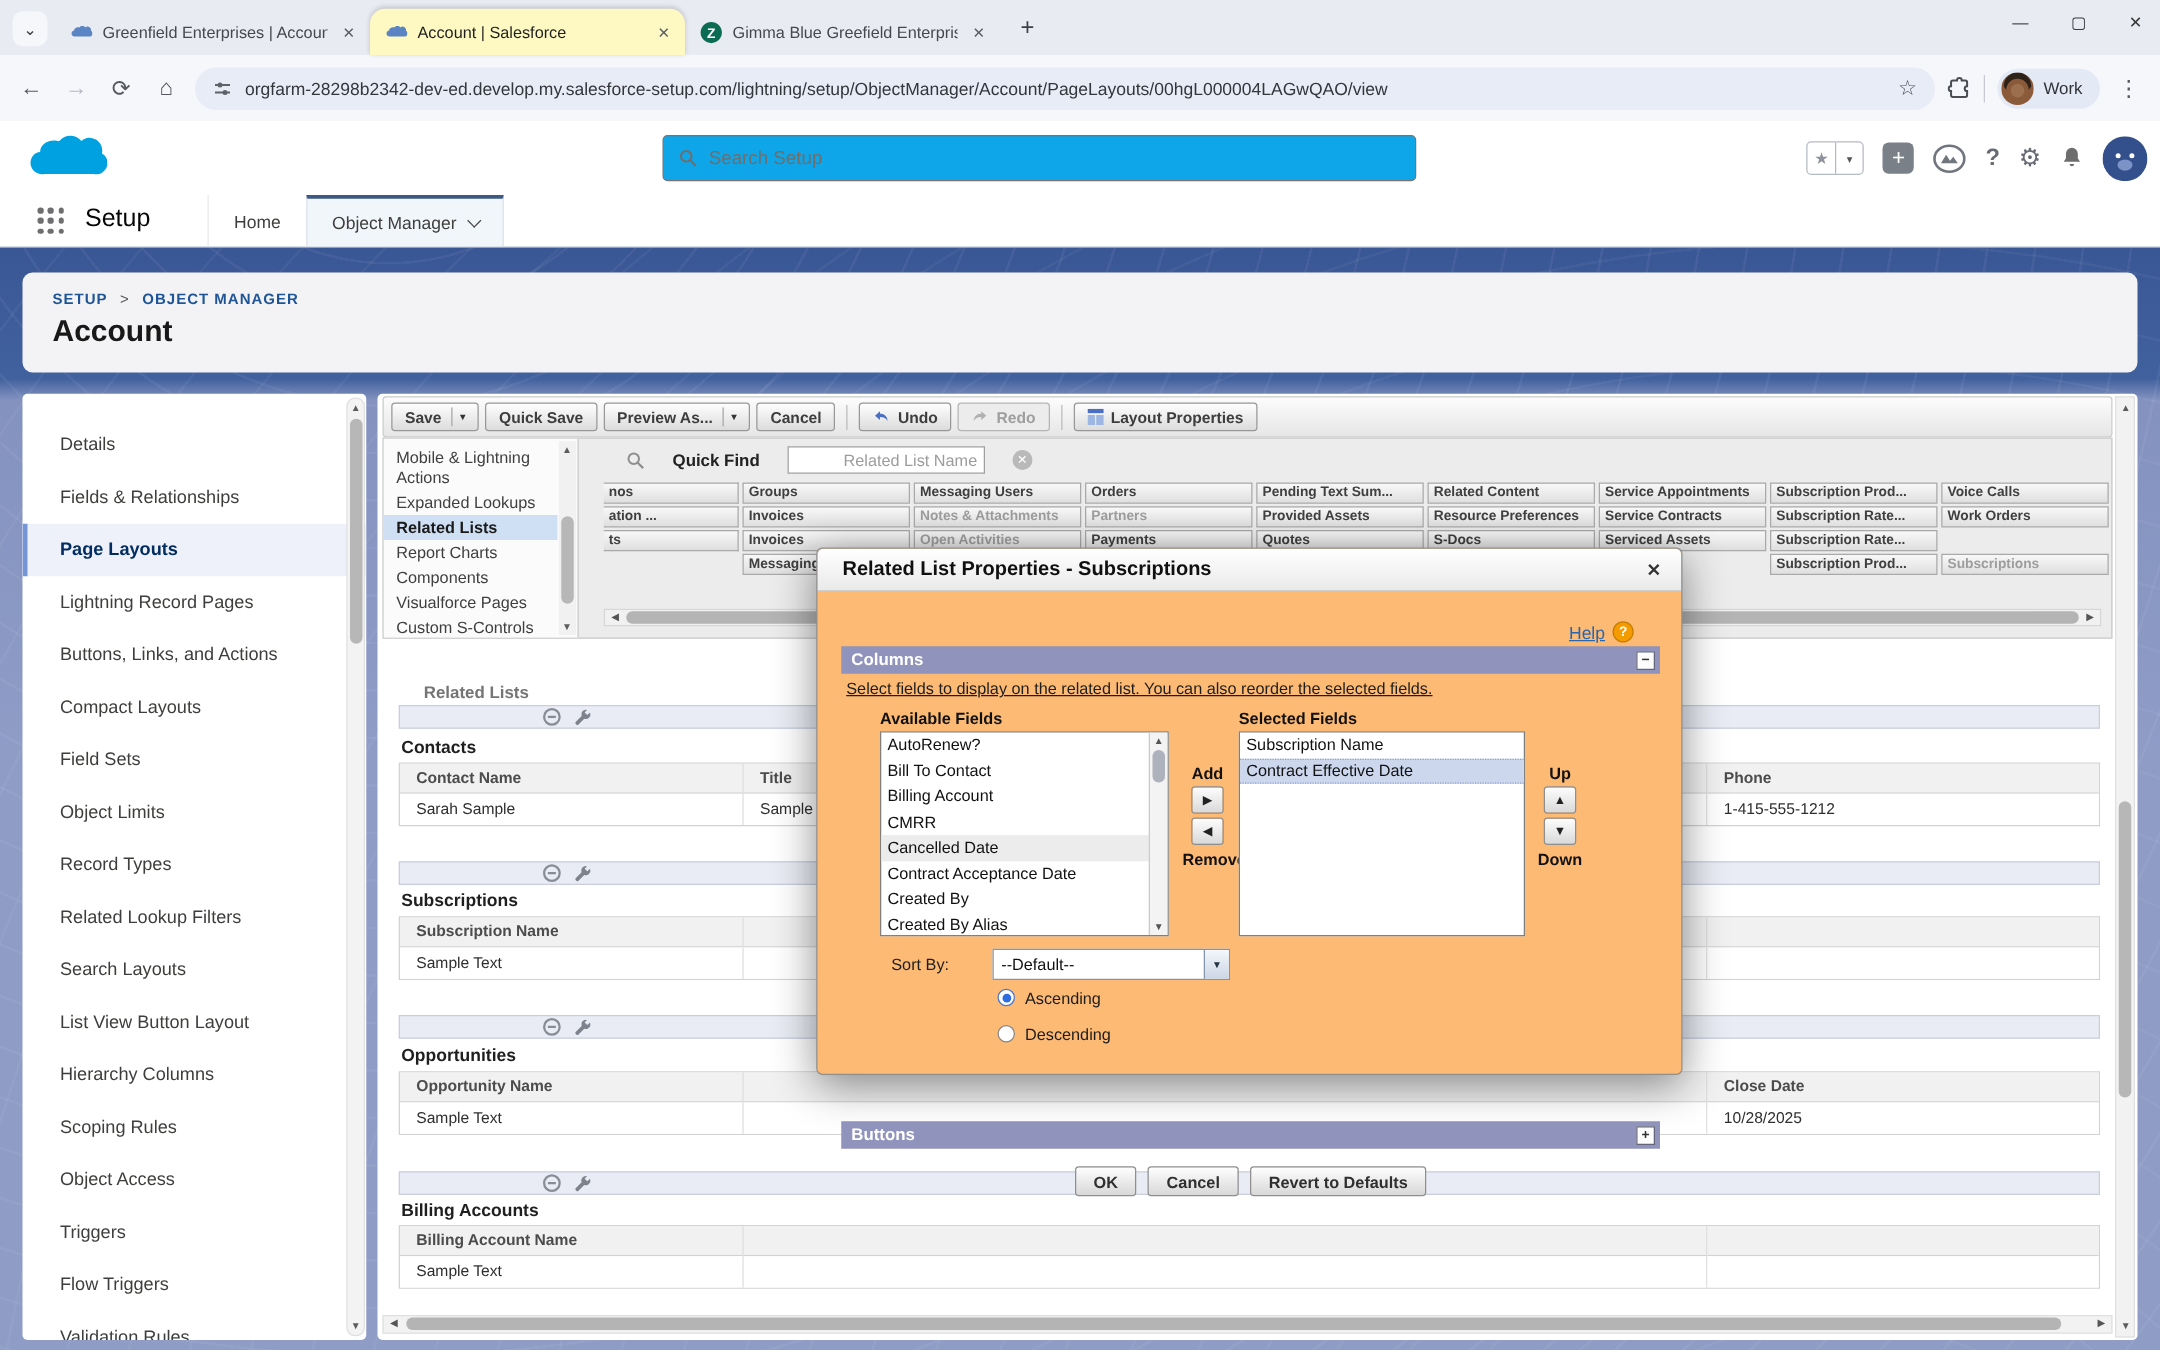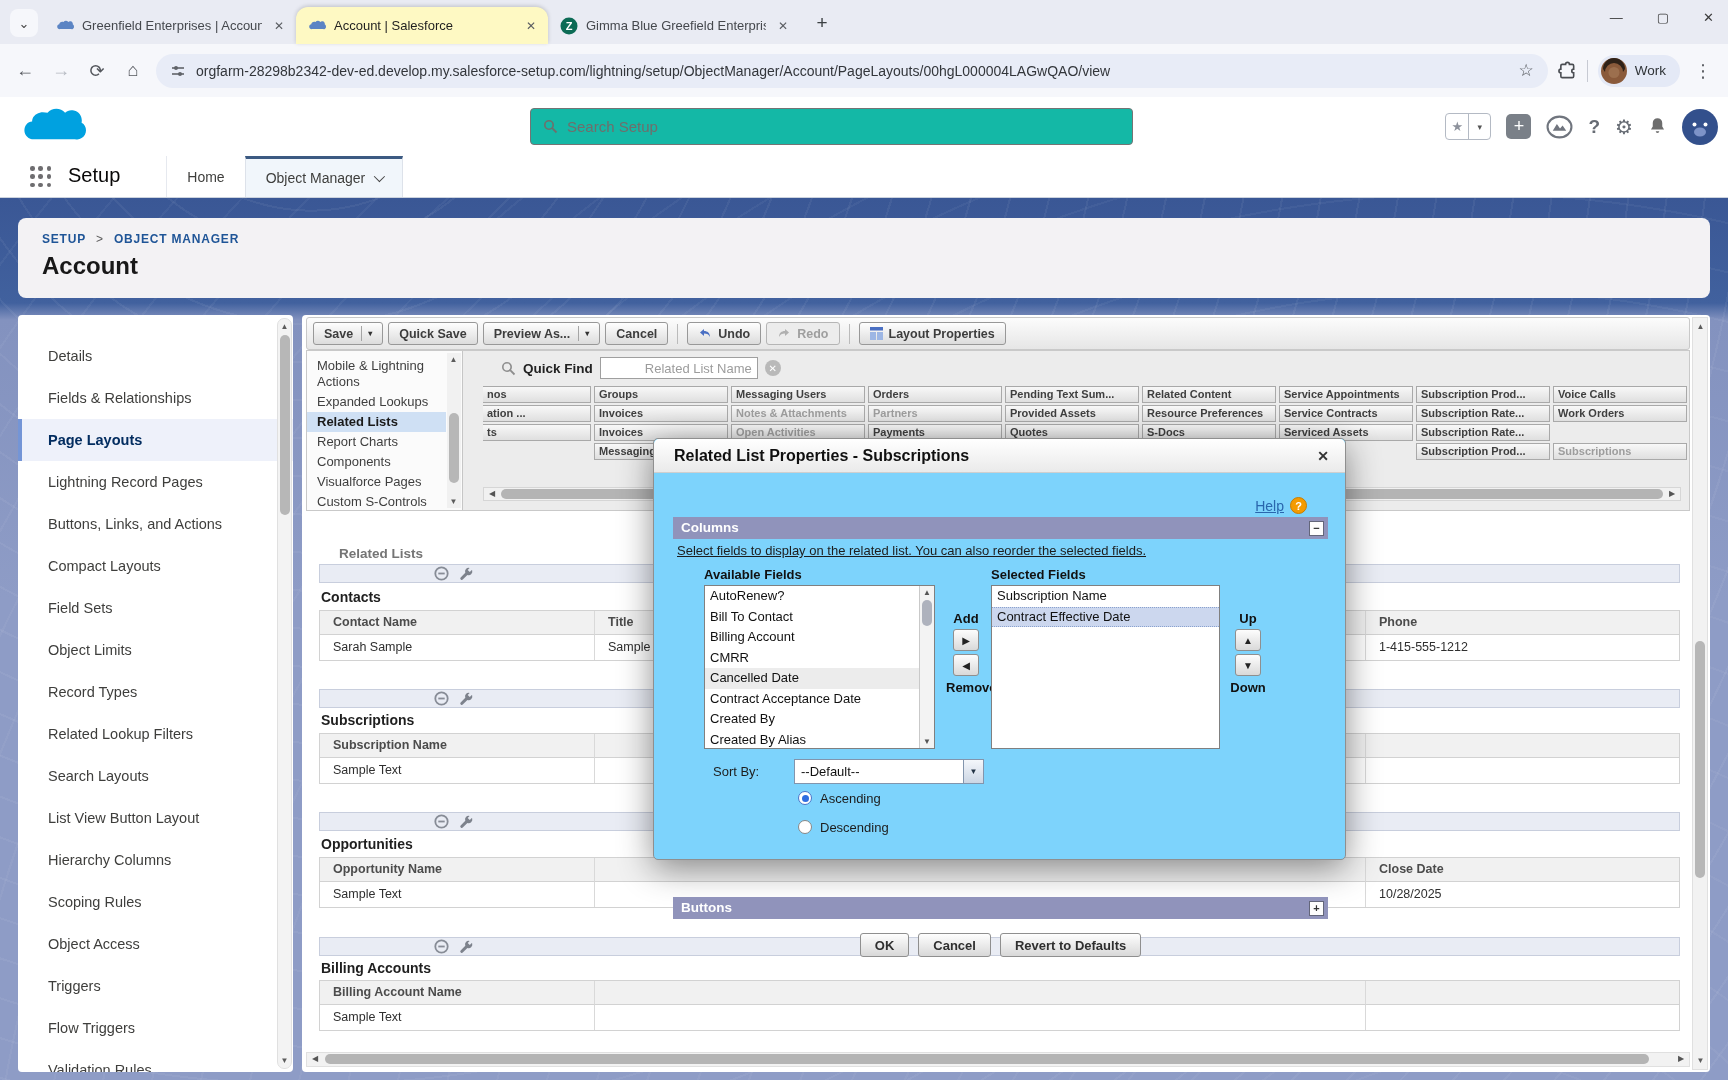--- a/index.html
+++ b/index.html
@@ -21,21 +21,21 @@
   .navic { width:26px; height:26px; display:flex; align-items:center; justify-content:center; font-size:18px; color:#55585e; }
   .navic.dis { color:#b6bac2; }
   .addr { flex:1; height:34px; background:#e8ecf7; border-radius:17px; display:flex; align-items:center; padding:0 14px; gap:10px; }
   .addr .url { flex:1; font-size:14px; color:#33363b; white-space:nowrap; overflow:hidden; }
   .addr .astar { font-size:17px; color:#4d5156; }
   .profile { height:32px; border-radius:16px; background:#e4e9f6; display:flex; align-items:center; gap:8px; padding:3px 14px 3px 3px; font-size:13.5px; color:#2f3337; }
   .vdiv { width:1px; height:22px; background:#c7cad3; }
 
   
   .sfheader { height:59px; background:#fff; position:relative; }
-  .sfsearch { position:absolute; left:530px; top:11px; width:603px; height:37px; border:1px solid #747474; border-radius:4px; background:#14b8a6; display:flex; align-items:center; padding:0 12px; gap:9px; }
+  .sfsearch { position:absolute; left:530px; top:11px; width:603px; height:37px; border:1px solid #747474; border-radius:4px; background:#0ea5e9; display:flex; align-items:center; padding:0 12px; gap:9px; }
   .sfsearch input { border:0; outline:0; flex:1; font-size:15px; font-family:"Liberation Sans",sans-serif; color:#333; background:transparent; }
   .sfsearch input::placeholder { color:#706e6b; }
   .hicons { position:absolute; right:10px; top:0; height:59px; display:flex; align-items:center; gap:15px; }
   .favcombo { width:46px; height:27px; border:1px solid #b4bac4; border-radius:4px; display:flex; }
   .favcombo span { flex:1; display:flex; align-items:center; justify-content:center; font-size:13px; color:#8d929c; }
   .favcombo span + span { border-left:1px solid #b4bac4; font-size:9px; color:#555; }
   .plusbox { width:25px; height:25px; border-radius:5px; background:#7a8088; color:#fff; font-size:18px; display:flex; align-items:center; justify-content:center; }
   .qmark { font-size:19px; color:#676c74; font-weight:bold; }
   .gear { font-size:20px; color:#676c74; }
 
@@ -76,21 +76,21 @@
   .tbtn .ccaret { font-size:8px; color:#333; border-left:1px solid #a5a5a5; padding-left:6px; margin-left:2px; height:15px; display:flex; align-items:center; }
   .tbtn.dis { color:#9e9e9e; border-color:#b5b5b5; background:#ececec; }
   .tsep { width:1px; height:20px; background:#bbb; margin:0 4px; }
 
   .palette { position:absolute; left:4px; top:35px; width:1384px; height:161px; border:1px solid #c9c9c9; background:#ececec; }
   .cats { position:absolute; left:0; top:0; width:156px; height:159px; background:#fbfbfb; border-right:1px solid #c6c6c6; padding:5px 16px 0 0; }
   .cat { padding:2px 4px 2px 10px; font-size:13px; line-height:16px; color:#3f3f3f; }
   .cat.selected { background:#cfe0f4; font-weight:bold; color:#1a1a1a; }
   .cscroll { position:absolute; right:1px; top:2px; width:14px; height:155px; background:#f1f1f1; }
   .tilezone { position:absolute; left:156px; top:0; right:0; bottom:0; }
-  .qfrow { position:absolute; left:38px; top:6px; display:flex; align-items:center; gap:7px; }
+  .qfrow { position:absolute; left:38px; top:6px; display:flex; align-items:center; gap:22px; }
   .qflabel { font-size:13.5px; font-weight:bold; color:#222; }
   .qfinput { width:158px; height:22px; border:1px solid #9f9f9f; font-size:13px; padding:0 5px; font-family:"Liberation Sans",sans-serif; color:#333;text-align:right; }
   .qfinput::placeholder { color:#9c9c9c; }
   .qfclear { width:16px; height:16px; border-radius:50%; background:#b9b9b9; color:#fff; font-size:10px; display:flex; align-items:center; justify-content:center; }
   .tilegrid { position:absolute; left:20px; top:35px; display:grid; grid-template-columns:108px repeat(8,134px); grid-auto-rows:18px; column-gap:3px; row-gap:1px; }
   .tile { height:17px; border:1px solid #a9a9a9; background:linear-gradient(#f8f8f8,#dfdfdf); font-size:11px; font-weight:bold; color:#3f3f3f; line-height:15px; padding:0 4px; overflow:hidden; white-space:nowrap; }
   .tile.used { color:#9d9d9d; }
   .tile.empty { visibility:hidden; }
   .tile.clip { border-left:0; }
   .phscroll { position:absolute; left:20px; right:8px; top:136px; height:14px; background:#f1f1f1; border:1px solid #d6d6d6; }
@@ -106,21 +106,21 @@
   .prow.head .pcell { background:#f1f1f1; font-weight:bold; color:#4c4c4c; border-bottom:1px solid #d2d2d2; }
   .prow.data .pcell { height:25px; line-height:24px; color:#2f2f2f; background:#fff; }
   .c1 { width:275px; border-right:1px solid #d9d9d9; }
   .c2 { flex:1; border-right:1px solid #d9d9d9; }
   .c3 { width:313px; }
 
   .mvscroll { position:absolute; right:2px; top:2px; width:16px; height:753px; background:#f2f2f2; border:1px solid #e0e0e0; }
   .mhscroll { position:absolute; left:4px; top:737px; width:1384px; height:15px; background:#f2f2f2; border:1px solid #e0e0e0; }
 
   
-  .modal { position:absolute; left:653px; top:438px; width:693px; height:422px; background:#7dd3fc; border:1px solid #8f8f8f; border-radius:5px; box-shadow:0 8px 34px rgba(0,0,0,.45); z-index:40; }
+  .modal { position:absolute; left:653px; top:438px; width:693px; height:422px; background:#fdba74; border:1px solid #8f8f8f; border-radius:5px; box-shadow:0 8px 34px rgba(0,0,0,.45); z-index:40; }
   .mtitle { height:34px; background:linear-gradient(#ffffff,#eaeaea); border-bottom:1px solid #cfcfcf; border-radius:5px 5px 0 0; display:flex; align-items:center; padding:0 16px 0 20px; }
   .mtitle .ttext { font-size:16px; font-weight:bold; color:#101010; }
   .mclose { margin-left:auto; font-size:14px; font-weight:bold; color:#333; }
   .mhelp { position:absolute; right:38px; top:58px; display:flex; align-items:center; gap:6px; }
   .mhelp .hlink { font-size:14px; color:#2a66ad; text-decoration:underline; }
   .hcirc { width:17px; height:17px; border-radius:50%; background:#f49b00; border:1px solid #c77d00; color:#fff; font-size:11px; font-weight:bold; display:flex; align-items:center; justify-content:center; }
   .secbar { position:absolute; left:19px; width:655px; height:22px; background:#9093bb; color:#fff; font-size:13.5px; font-weight:bold; line-height:22px; padding-left:8px; }
   .secbox { position:absolute; right:4px; top:3.5px; width:15px; height:15px; background:#fdfdfd; border:1px solid #63667a; color:#333; font-size:11px; line-height:13px; text-align:center; font-weight:bold; }
   .mdesc { position:absolute; left:23px; top:104px; font-size:13px; color:#1d1d1d;text-decoration:underline; }
   .flab { position:absolute; top:128px; font-size:13px; font-weight:bold; color:#111; }

